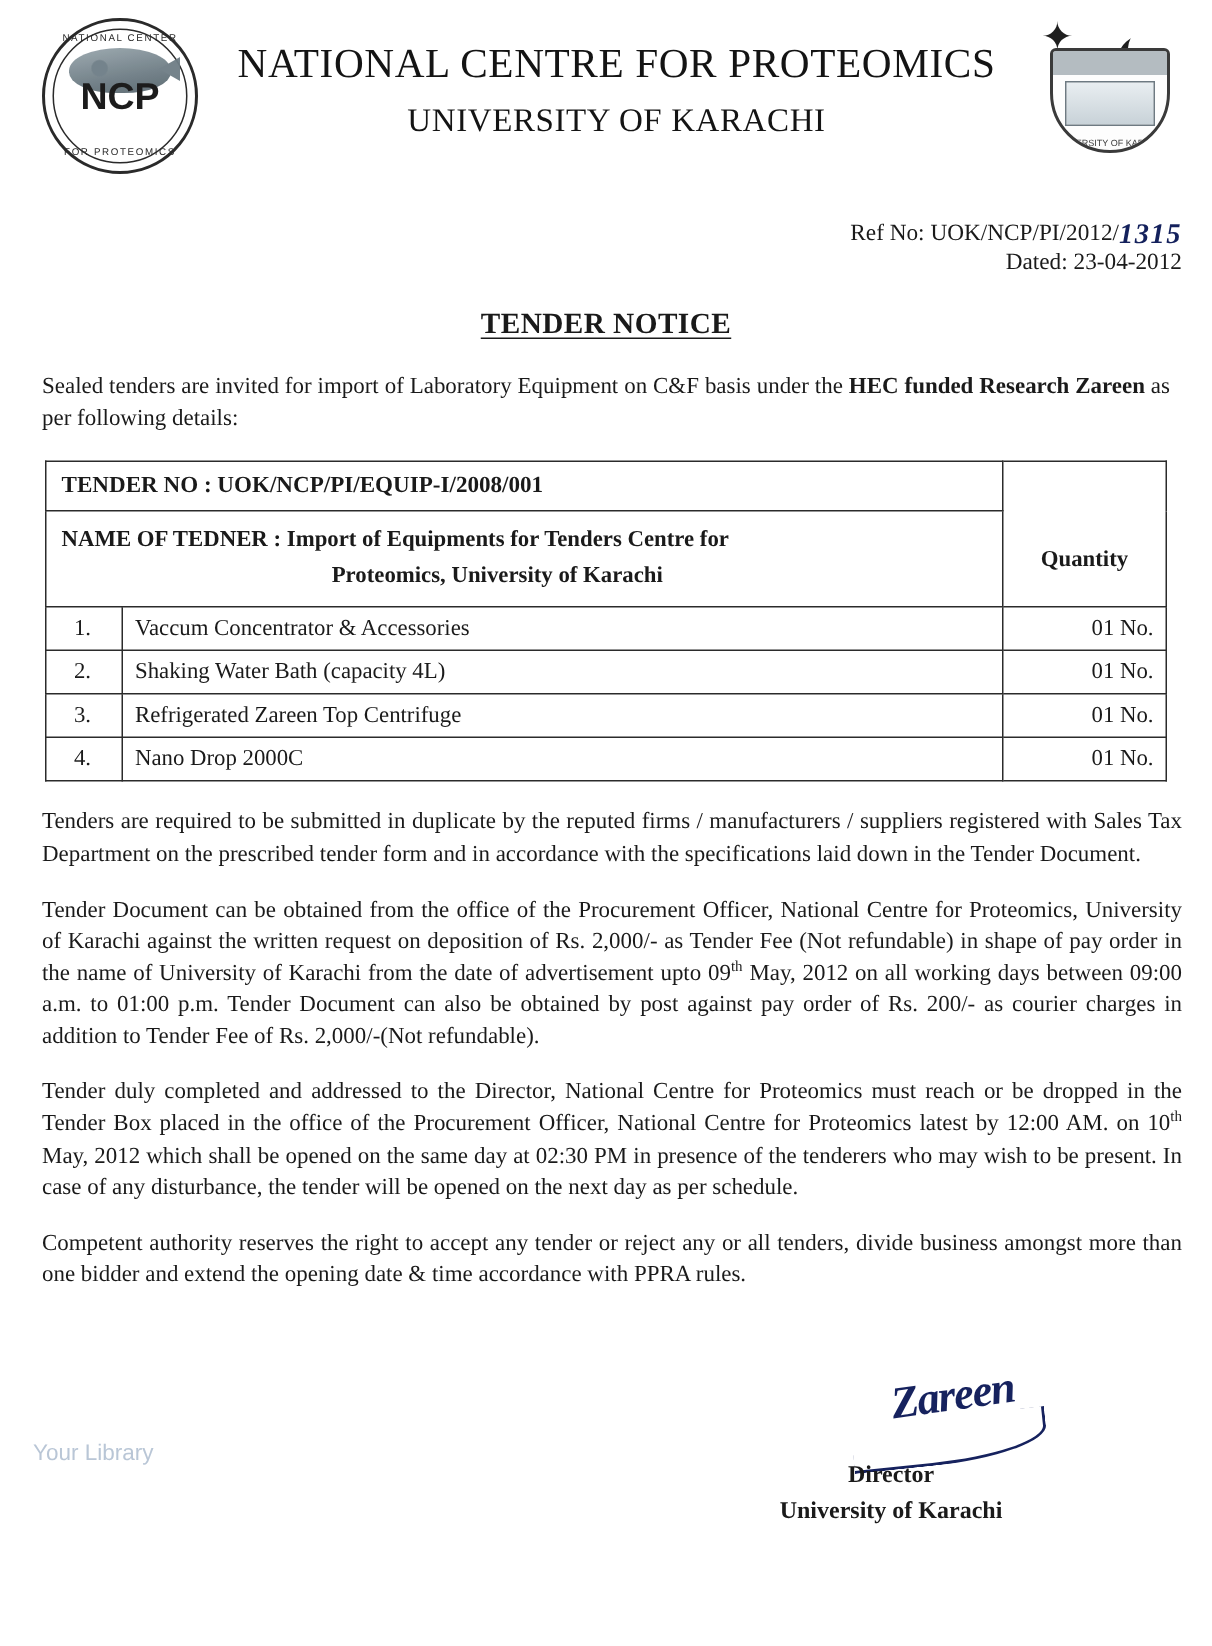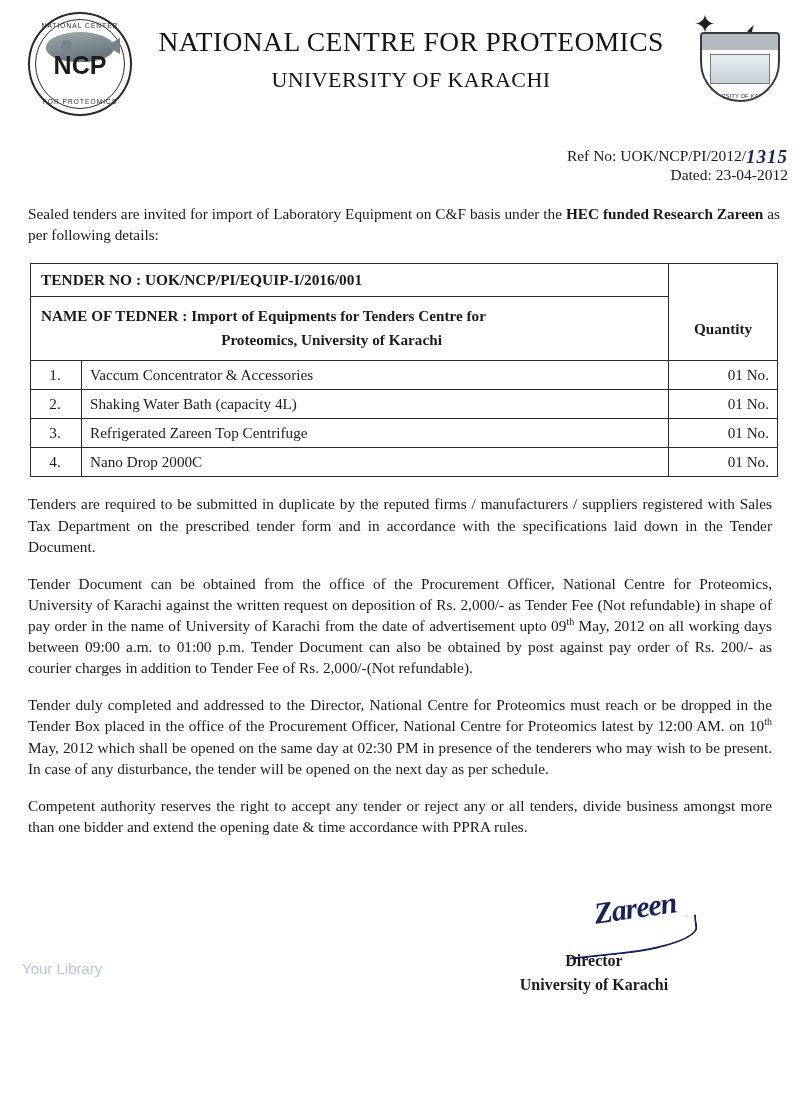--- a/index.html
+++ b/index.html
@@ -251,21 +251,21 @@
     text-align: center;
     width: 92px;
   }
   .sn { width: 36px; text-align: center; padding-left: 6px !important; }
   .qty { text-align: right; }
   .noborder-bottom { border-bottom: none !important; }
   .noborder-top { border-top: none !important; }
 
   
   .para {
-    margin: 16px 22px 0 14px;
+    margin: 16px 6px 0 14px;
     font-size: 15.3px;
     line-height: 1.38;
     text-align: justify;
   }
   .para sup { font-size: 10px; }
 
   
   .sign-area {
     margin-top: 54px;
     text-align: center;
@@ -347,29 +347,30 @@
 
   </div>
 
   <div class="ref-row">
     <div class="ref-left">
       <span>Ref No: UOK/NCP/PI/2012/</span><span class="ref-hand">1315</span>
     </div>
     <div>Dated: 23-04-2012</div>
   </div>
 
+  <div class="notice-title">TENDER NOTICE</div>
 
   <div class="intro">
     <span>Sealed tenders are invited for import of Laboratory Equipment on C&amp;F basis under the </span><b>HEC funded Research Zareen</b><span> as per following details:</span>
   </div>
 
   <table class="tender">
     <tbody>
       <tr>
-        <td class="cell-head" colspan="2">TENDER NO : UOK/NCP/PI/EQUIP-I/2016/001</td>
+        <td class="cell-head" colspan="2">TENDER NO : UOK/NCP/PI/EQUIP-I/2008/001</td>
         <td class="qty-head noborder-bottom" rowspan="1"></td>
       </tr>
       <tr>
         <td class="cell-head-2" colspan="2">
           <span>NAME OF TEDNER : Import of Equipments for Tenders Centre for</span>
           <span class="line2">Proteomics, University of Karachi</span>
         </td>
         <td class="qty-head noborder-top">Quantity</td>
       </tr>
 

